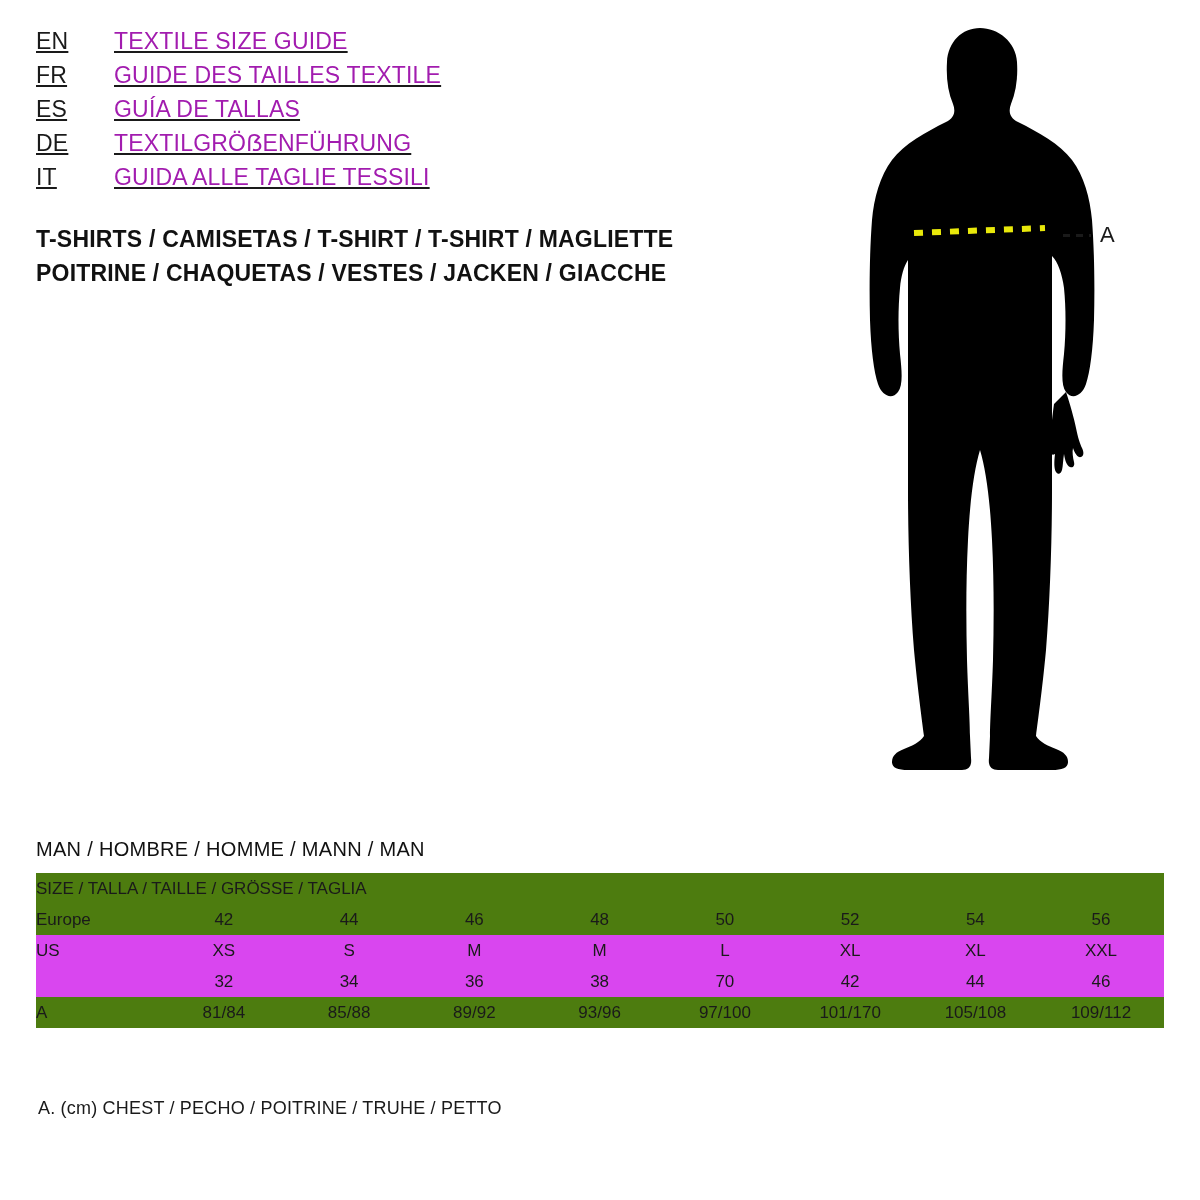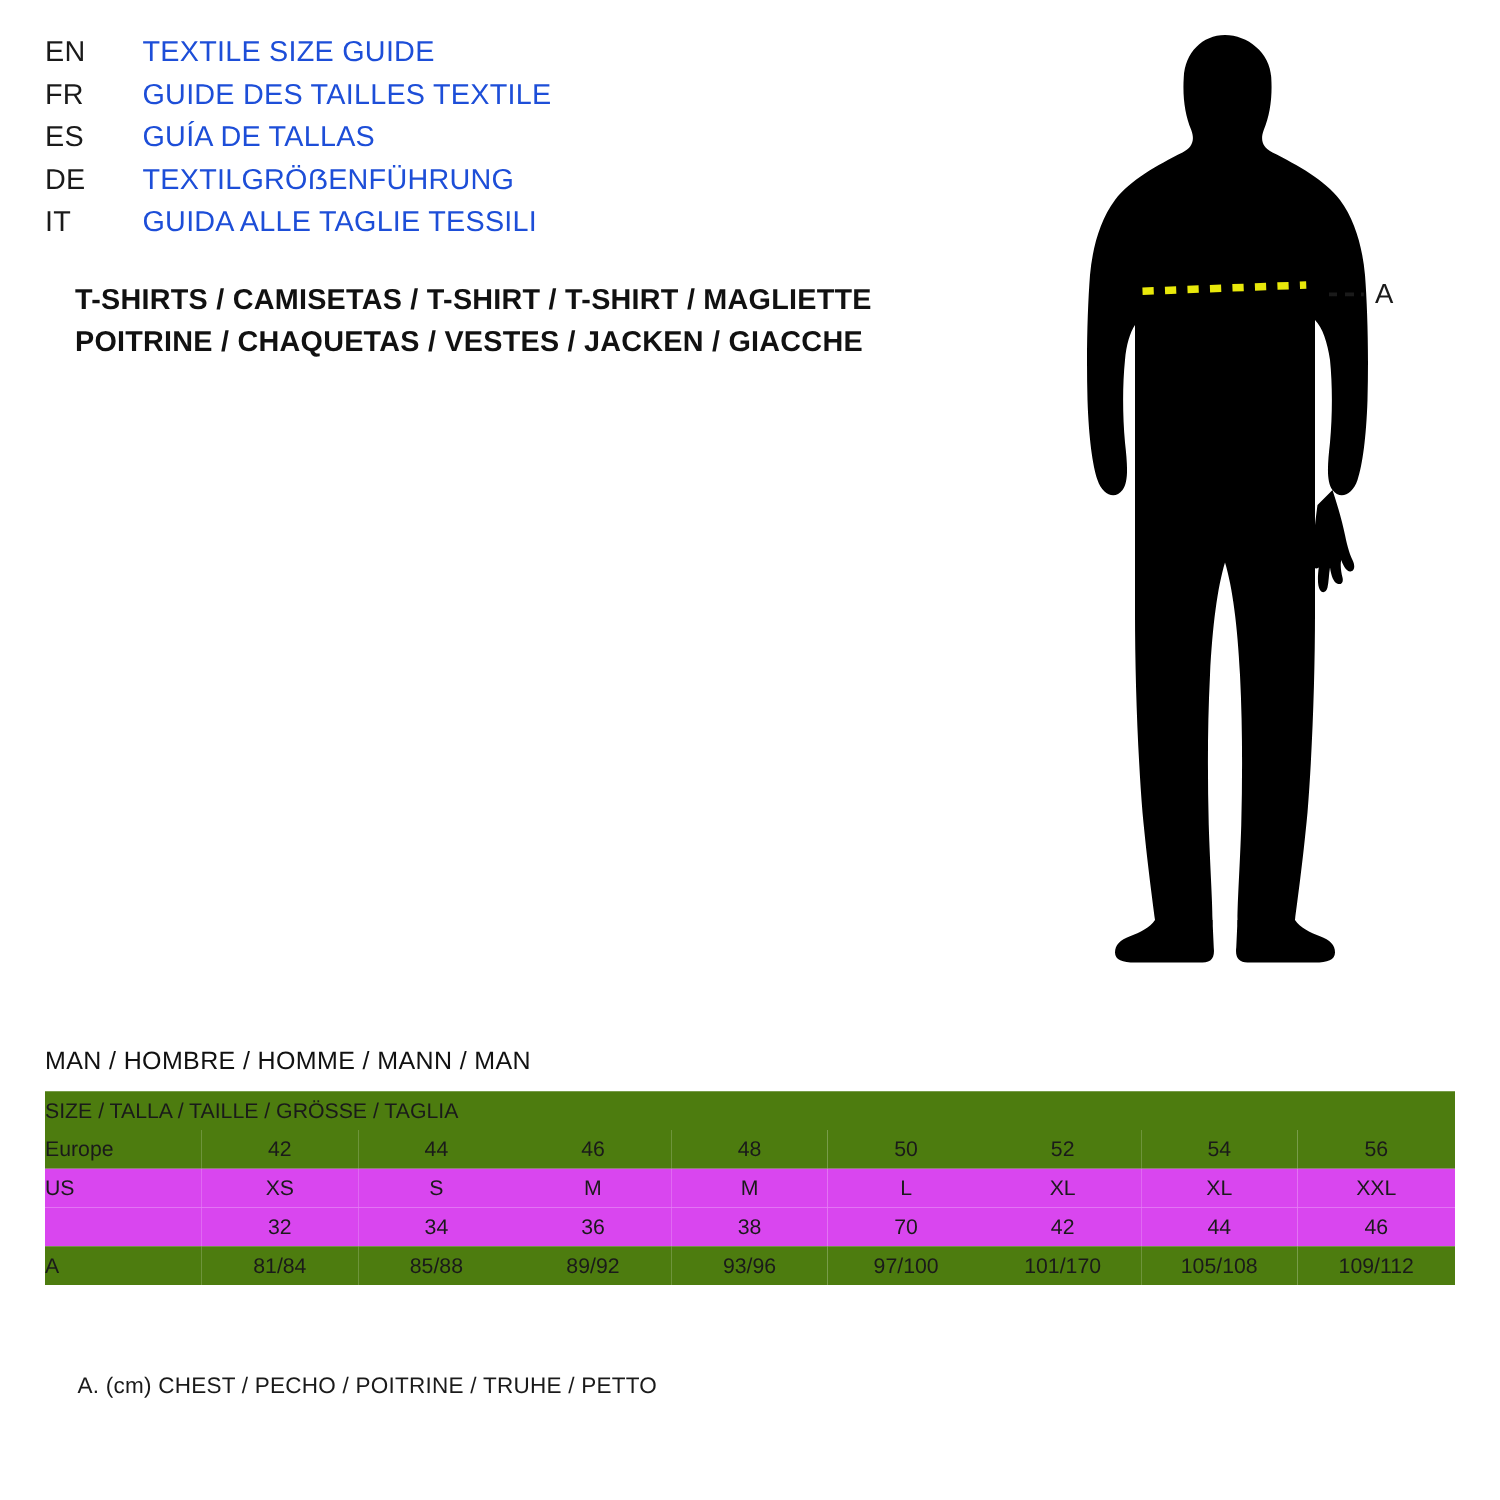--- a/index.html
+++ b/index.html
@@ -25,47 +25,47 @@
   .lang-block {
     position: absolute;
     left: 36px;
     top: 28px;
     width: 720px;
   }
   .lang-row {
     display: flex;
     align-items: baseline;
     height: 34px;
+    text-decoration: underline;
   }
   .lang-code {
     width: 78px;
     font-size: 23px;
     letter-spacing: 0.2px;
     color: #1a1a1a;
   }
   .lang-text {
     font-size: 23px;
     letter-spacing: 0.2px;
-    color: #1d4ed8;
+    color: #a21caf;
   }
 
   .category-block {
     position: absolute;
     left: 36px;
     top: 222px;
     width: 760px;
   }
   .category-line {
     font-size: 23px;
     font-weight: bold;
     letter-spacing: 0.2px;
     line-height: 34px;
     color: #111111;
     white-space: nowrap;
-    margin-left: 24px;
   }
 
   
   .figure {
     position: absolute;
     left: 830px;
     top: 20px;
     width: 340px;
     height: 770px;
   }
@@ -132,21 +132,20 @@
   td.val {
     text-align: center;
   }
   .footnote {
     position: absolute;
     left: 38px;
     top: 1098px;
     font-size: 18px;
     color: #1a1a1a;
     letter-spacing: 0.2px;
-    margin-left: 24px;
   }
 </style>
 </head>
 <body>
 
 <div class="page">
 
   <div class="lang-block">
     <div class="lang-row">
       <div class="lang-code">EN</div>

